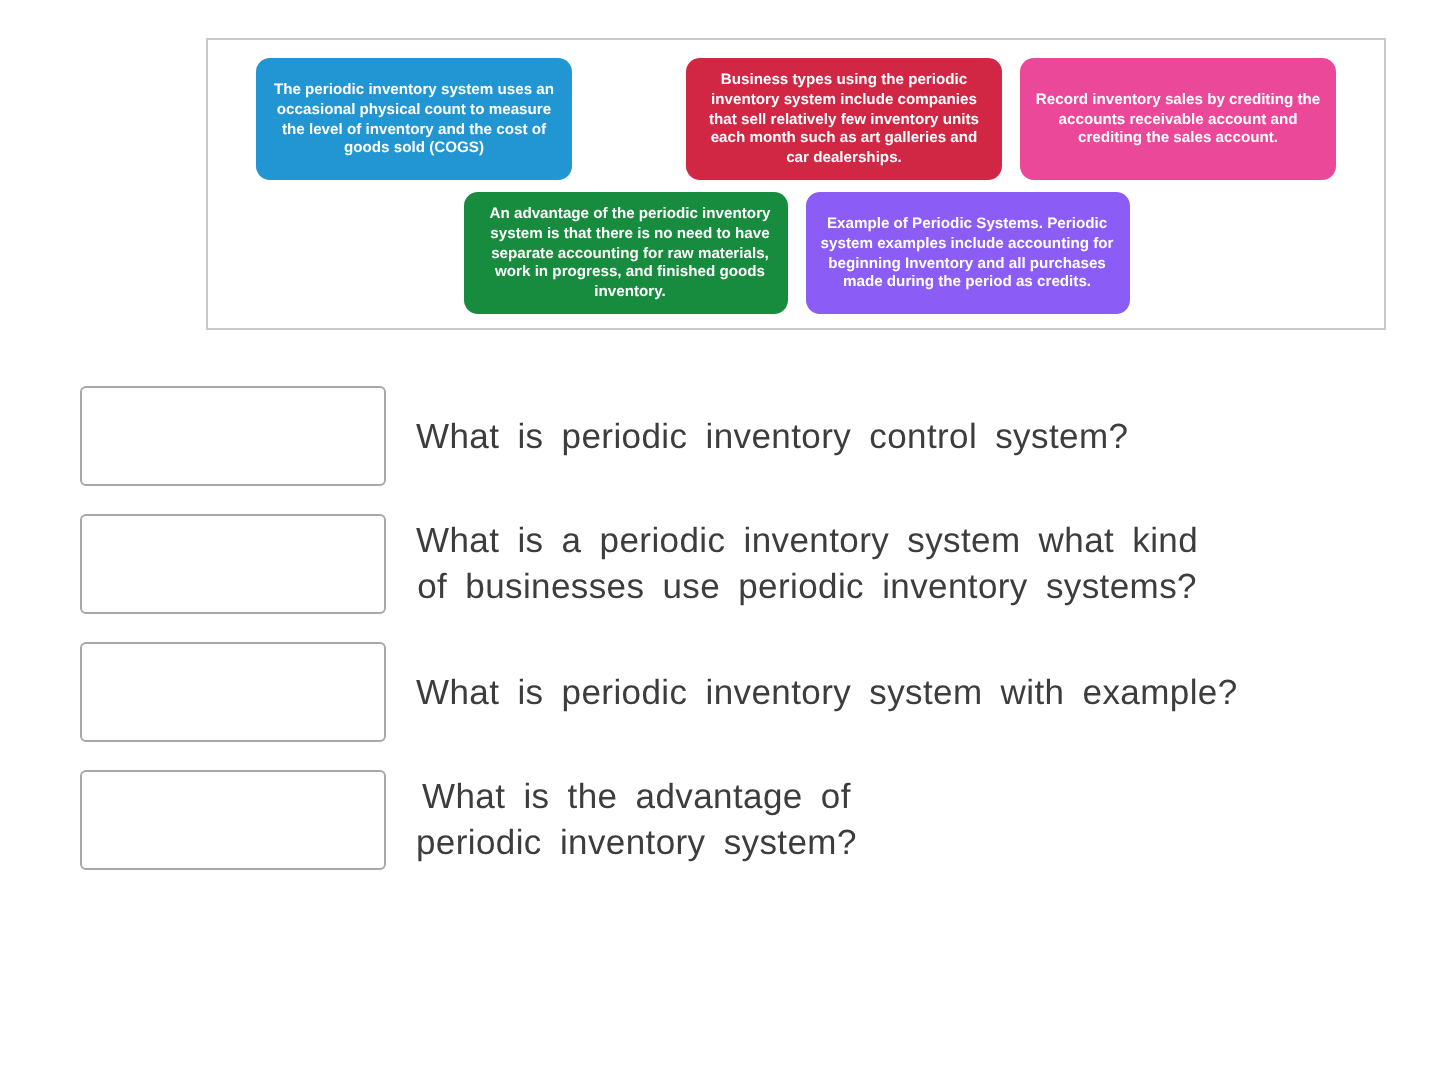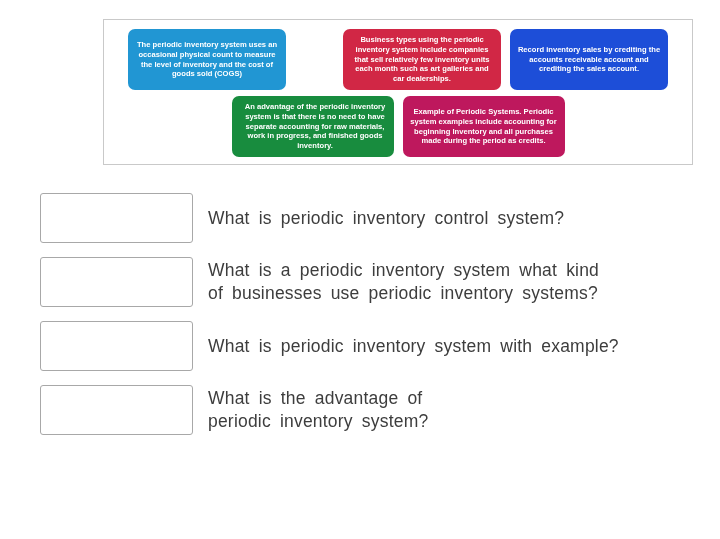--- a/index.html
+++ b/index.html
@@ -37,21 +37,21 @@
   .card-row.second .card { width: 162px; }
 
   
   .match-rows {
     margin: 28px 0 0 40px;
     display: flex;
     flex-direction: column;
     gap: 14px;
     width: 660px;
   }
-  .match-row { display: flex; align-items: center; gap: 15px; }
+  .match-row { display: flex; align-items: center; gap: 15px; text-align: center; }
   .drop-zone {
     width: 153px;
     height: 50px;
     flex: 0 0 auto;
     background: #ffffff;
     border: 1px solid #a8a8a8;
     border-radius: 3px;
   }
   .question-text {
     font-size: 17.5px;
@@ -62,25 +62,25 @@
     white-space: pre-line;
   }
 </style>
 </head>
 <body>
 
 <div class="bank-panel">
   <div class="card-row first">
     <div class="card" style="background-color: rgb(33, 150, 211);">The periodic inventory system uses an occasional physical count to measure the level of inventory and the cost of goods sold (COGS)</div>
     <div class="card" style="background-color: rgb(209, 39, 69); margin-left: 48px;">Business types using the periodic inventory system include companies that sell relatively few inventory units each month such as art galleries and car dealerships.</div>
-    <div class="card" style="background-color: #1d4ed8;">Record inventory sales by crediting the accounts receivable account and crediting the sales account.</div>
+    <div class="card" style="background-color: #ec4899;">Record inventory sales by crediting the accounts receivable account and crediting the sales account.</div>
   </div>
   <div class="card-row second">
     <div class="card" style="background-color: rgb(24, 140, 62); padding-left: 12px;">An advantage of the periodic inventory system is that there is no need to have separate accounting for raw materials, work in progress, and finished goods inventory.</div>
-    <div class="card" style="background-color: #be185d;">Example of Periodic Systems. Periodic system examples include accounting for beginning Inventory and all purchases made during the period as credits.</div>
+    <div class="card" style="background-color: #8b5cf6;">Example of Periodic Systems. Periodic system examples include accounting for beginning Inventory and all purchases made during the period as credits.</div>
   </div>
 </div>
 
 <div class="match-rows">
   <div class="match-row">
     <div class="drop-zone"></div>
     <div class="question-text">What is periodic inventory control system?</div>
   </div>
   <div class="match-row">
     <div class="drop-zone"></div>

